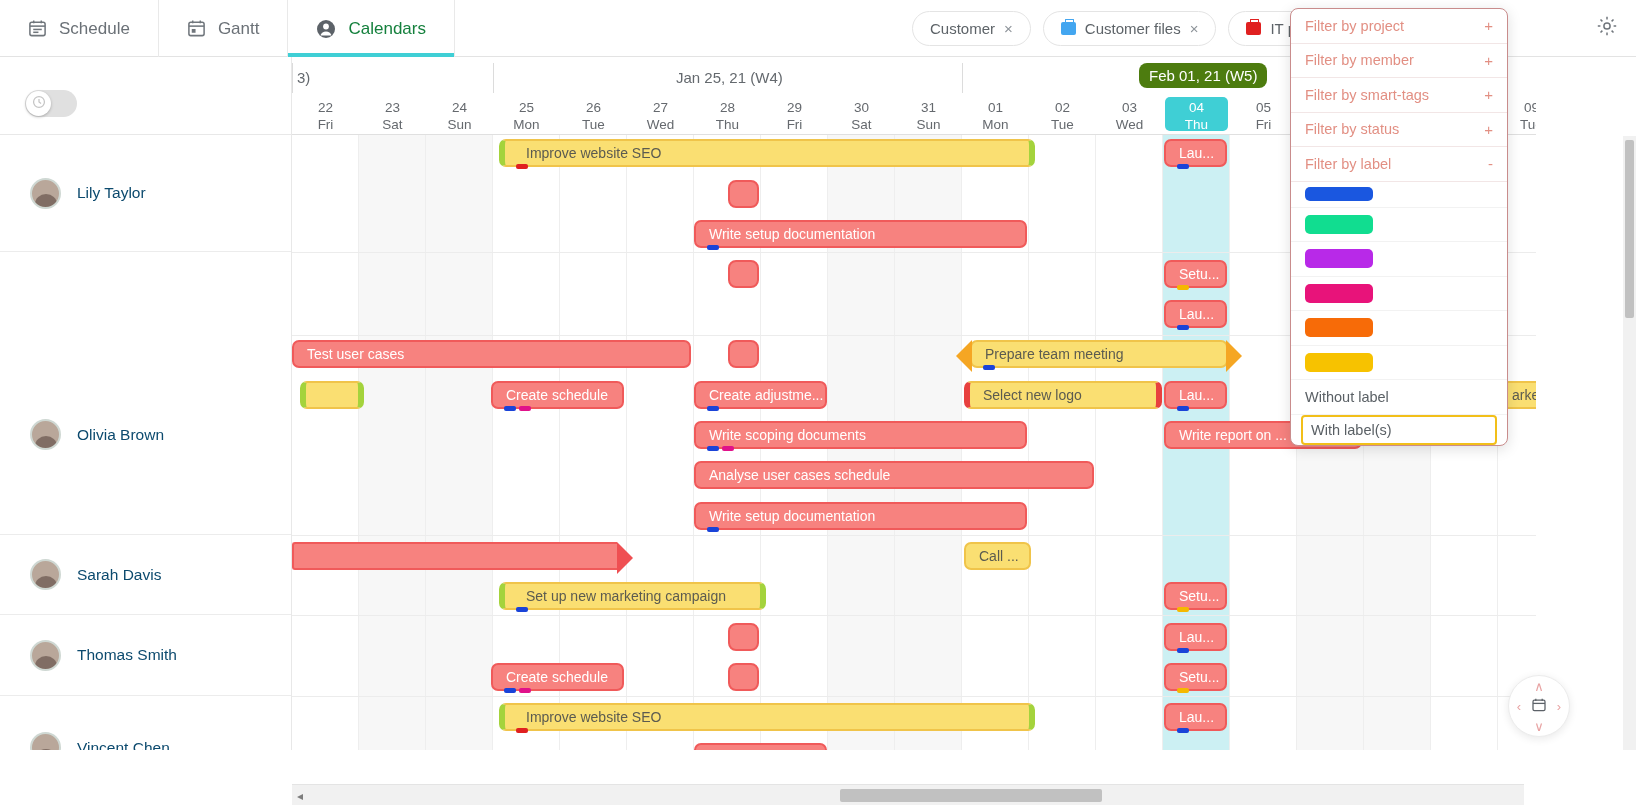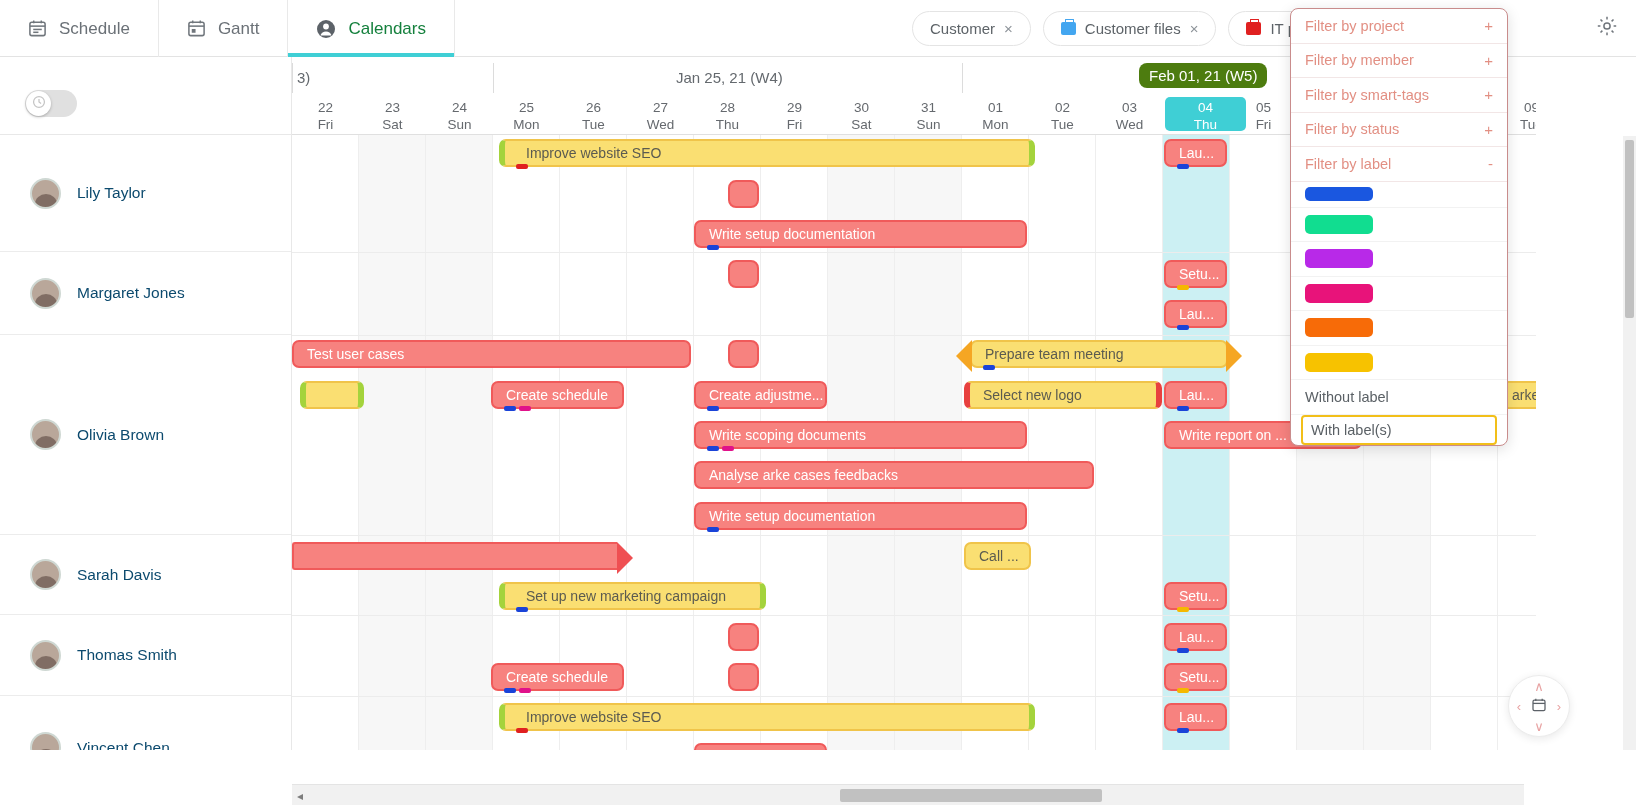--- a/index.html
+++ b/index.html
@@ -226,40 +226,34 @@
       <div class="day" style="left: 203px; width: 63px;"><span class="dn">25</span><span>Mon</span></div>
       <div class="day" style="left: 270px; width: 63px;"><span class="dn">26</span><span>Tue</span></div>
       <div class="day" style="left: 337px; width: 63px;"><span class="dn">27</span><span>Wed</span></div>
       <div class="day" style="left: 404px; width: 63px;"><span class="dn">28</span><span>Thu</span></div>
       <div class="day" style="left: 471px; width: 63px;"><span class="dn">29</span><span>Fri</span></div>
       <div class="day" style="left: 538px; width: 63px;"><span class="dn">30</span><span>Sat</span></div>
       <div class="day" style="left: 605px; width: 63px;"><span class="dn">31</span><span>Sun</span></div>
       <div class="day" style="left: 672px; width: 63px;"><span class="dn">01</span><span>Mon</span></div>
       <div class="day" style="left: 739px; width: 63px;"><span class="dn">02</span><span>Tue</span></div>
       <div class="day" style="left: 806px; width: 63px;"><span class="dn">03</span><span>Wed</span></div>
-      <div class="day today" style="left: 873px; width: 81px;"><span class="dn">04</span><span>Thu</span></div>
+      <div class="day today" style="left: 873px; width: 63px;"><span class="dn">04</span><span>Thu</span></div>
       <div class="day" style="left: 940px; width: 63px;"><span class="dn">05</span><span>Fri</span></div>
       <div class="day" style="left: 1007px; width: 63px;"><span class="dn">06</span><span>Sat</span></div>
       <div class="day" style="left: 1074px; width: 63px;"><span class="dn">07</span><span>Sun</span></div>
       <div class="day" style="left: 1141px; width: 63px;"><span class="dn">08</span><span>Mon</span></div>
       <div class="day" style="left: 1208px; width: 63px;"><span class="dn">09</span><span>Tue</span></div>
     </div>
 </div>
 
 <div class="grid-sidebar">
     <div class="member" style="top: 0px; height: 117px;">
       <div class="who">
         <div class="avatar"></div>
         <div class="mname">Lily Taylor</div>
-      </div>
-    </div>
-    <div class="member" style="top: 117px; height: 83px;">
-      <div class="who">
-        <div class="avatar"></div>
-        <div class="mname">Margaret Jones</div>
       </div>
     </div>
     <div class="member" style="top: 200px; height: 200px;">
       <div class="who">
         <div class="avatar"></div>
         <div class="mname">Olivia Brown</div>
       </div>
     </div>
     <div class="member" style="top: 400px; height: 80px;">
       <div class="who">
@@ -378,21 +372,21 @@
         <i style="background: rgb(224, 18, 138);"></i>
       </span>
     </div>
     <div class="bar red" style="left: 872px; width: 198px; top: 286px;">
       <span>Write report on ...</span>
     </div>
     <div class="bar yellow" style="left: 1205px; width: 70px; top: 246px;">
       <span>arke...</span>
     </div>
     <div class="bar red" style="left: 402px; width: 400px; top: 326px;">
-      <span>Analyse arke cases feedbacks</span>
+      <span>Analyse user cases schedule</span>
     </div>
     <div class="bar red" style="left: 402px; width: 333px; top: 367px;">
       <span>Write setup documentation</span>
       <span class="labels">
         <i style="background: rgb(26, 67, 216);"></i>
       </span>
     </div>
     <div class="bar yellow" style="left: 672px; width: 67px; top: 407px;">
       <span>Call ...</span>
     </div>

